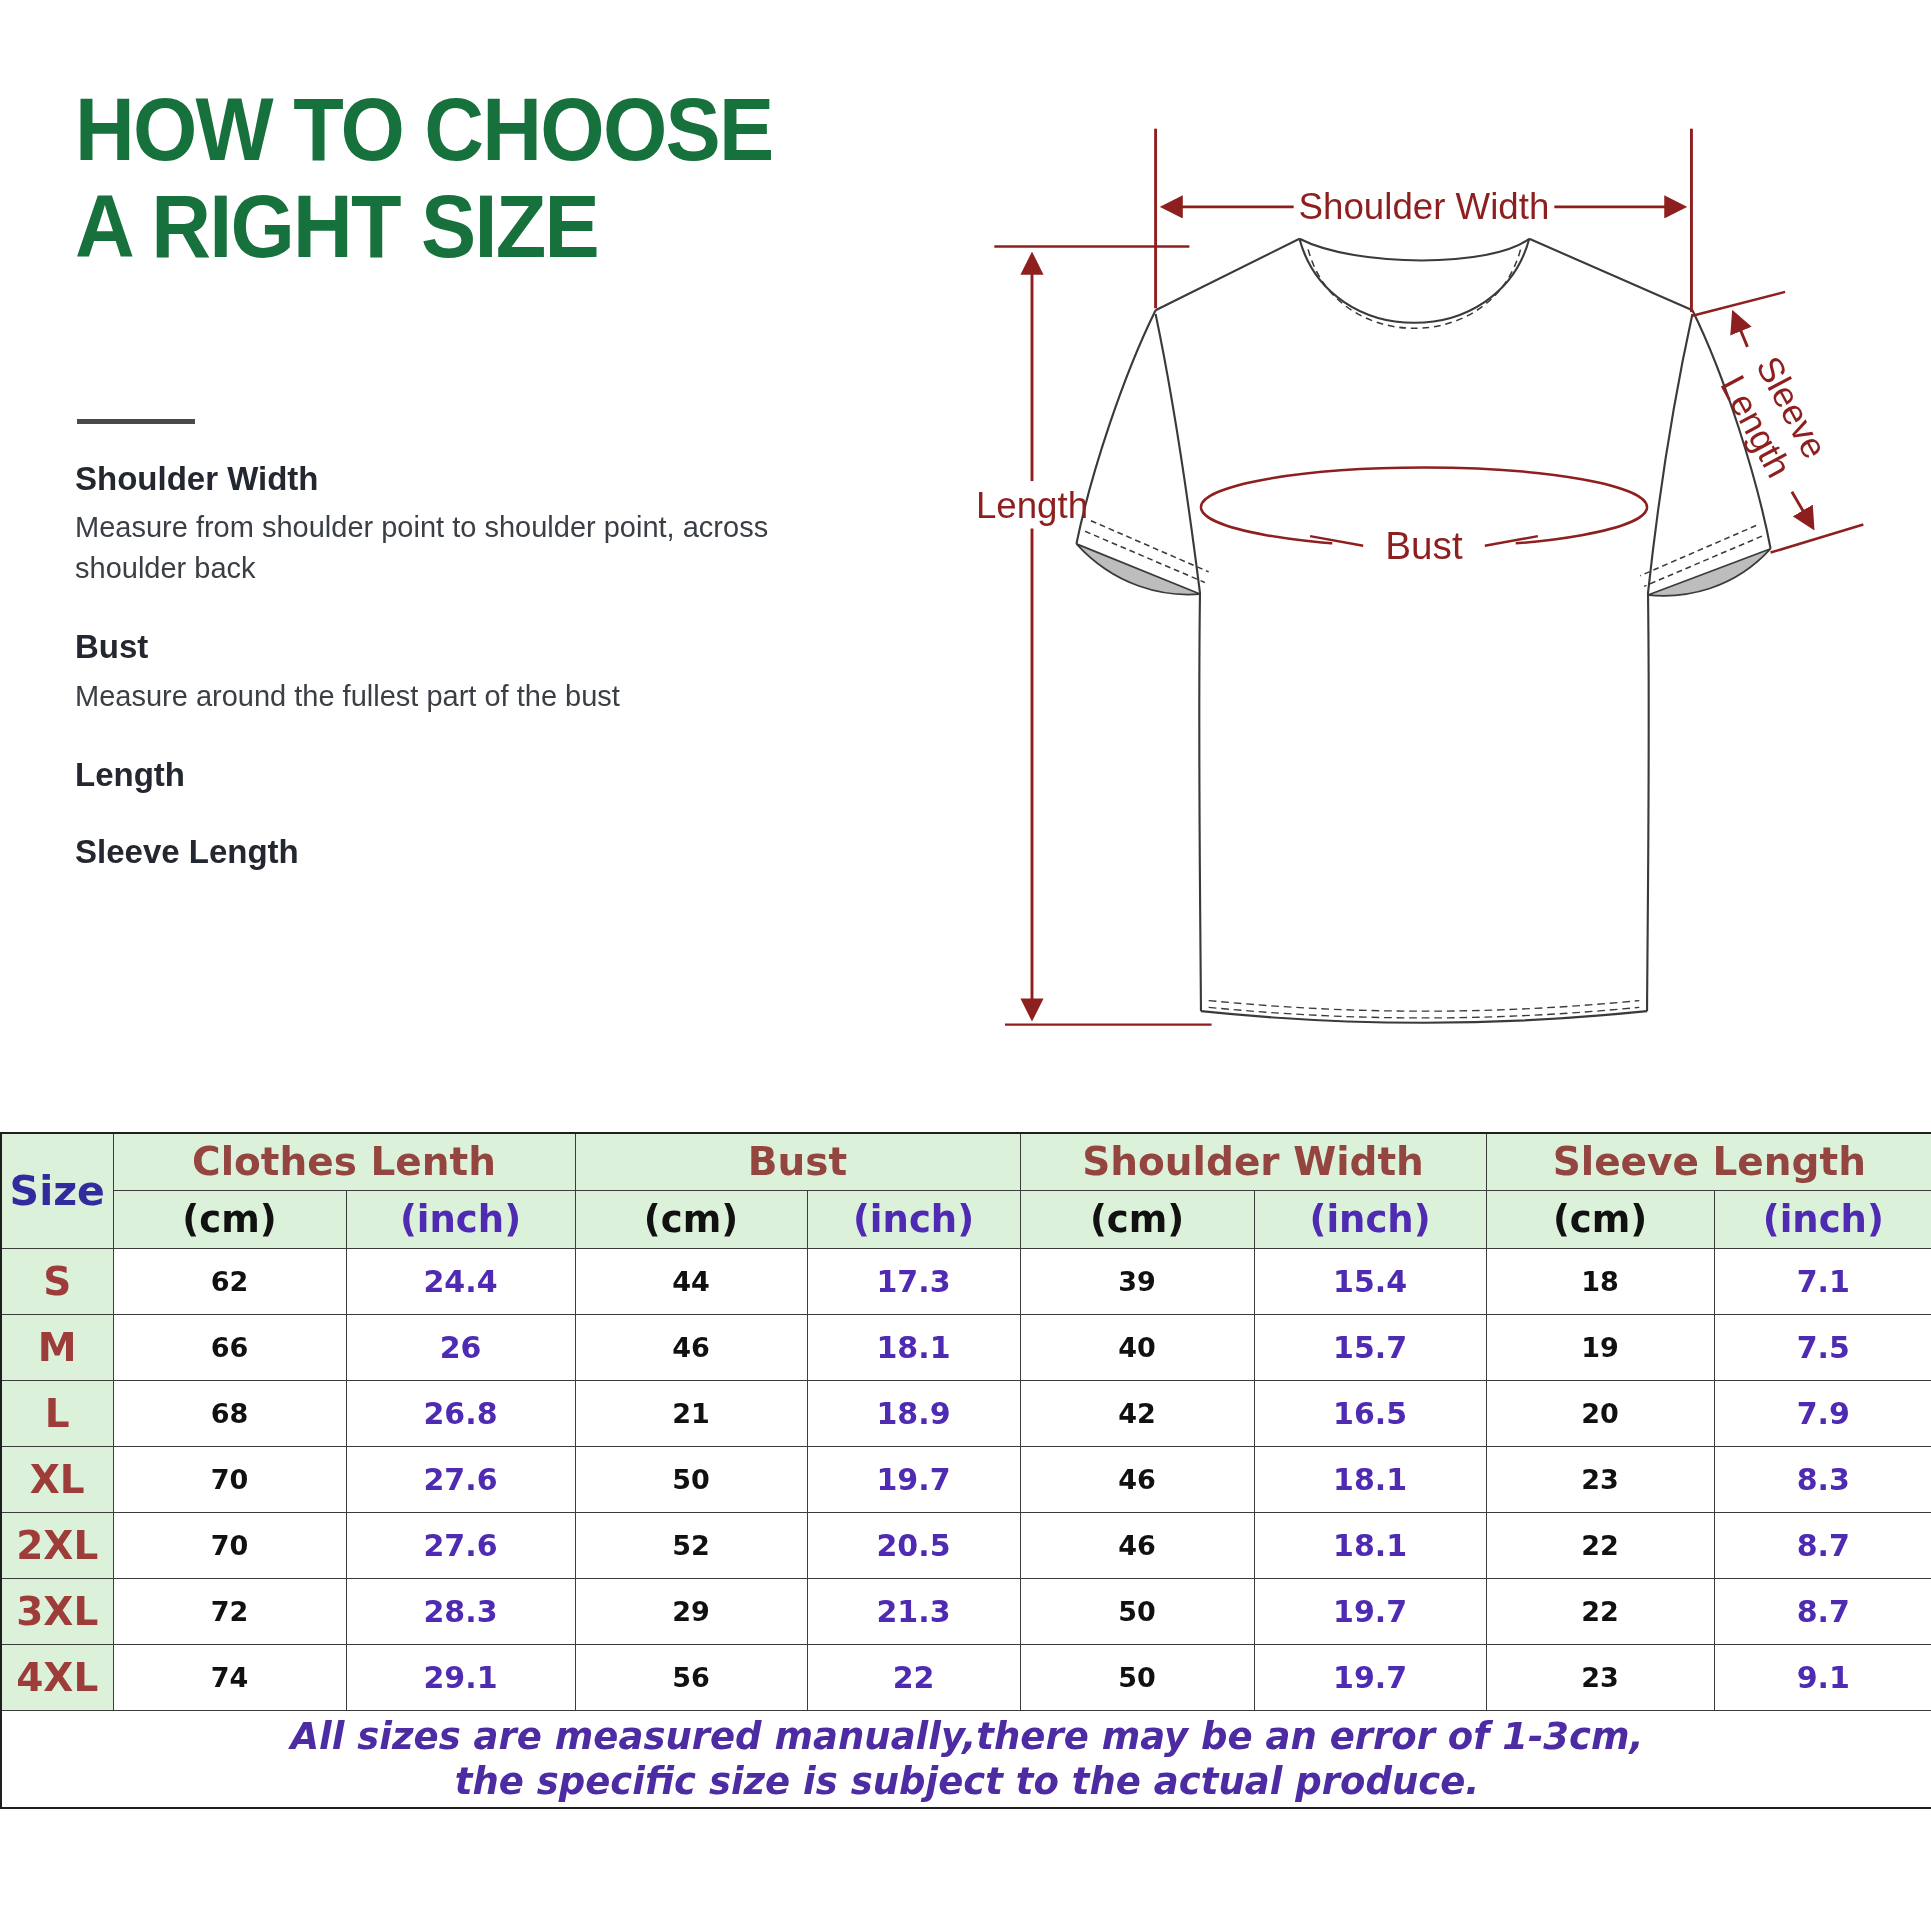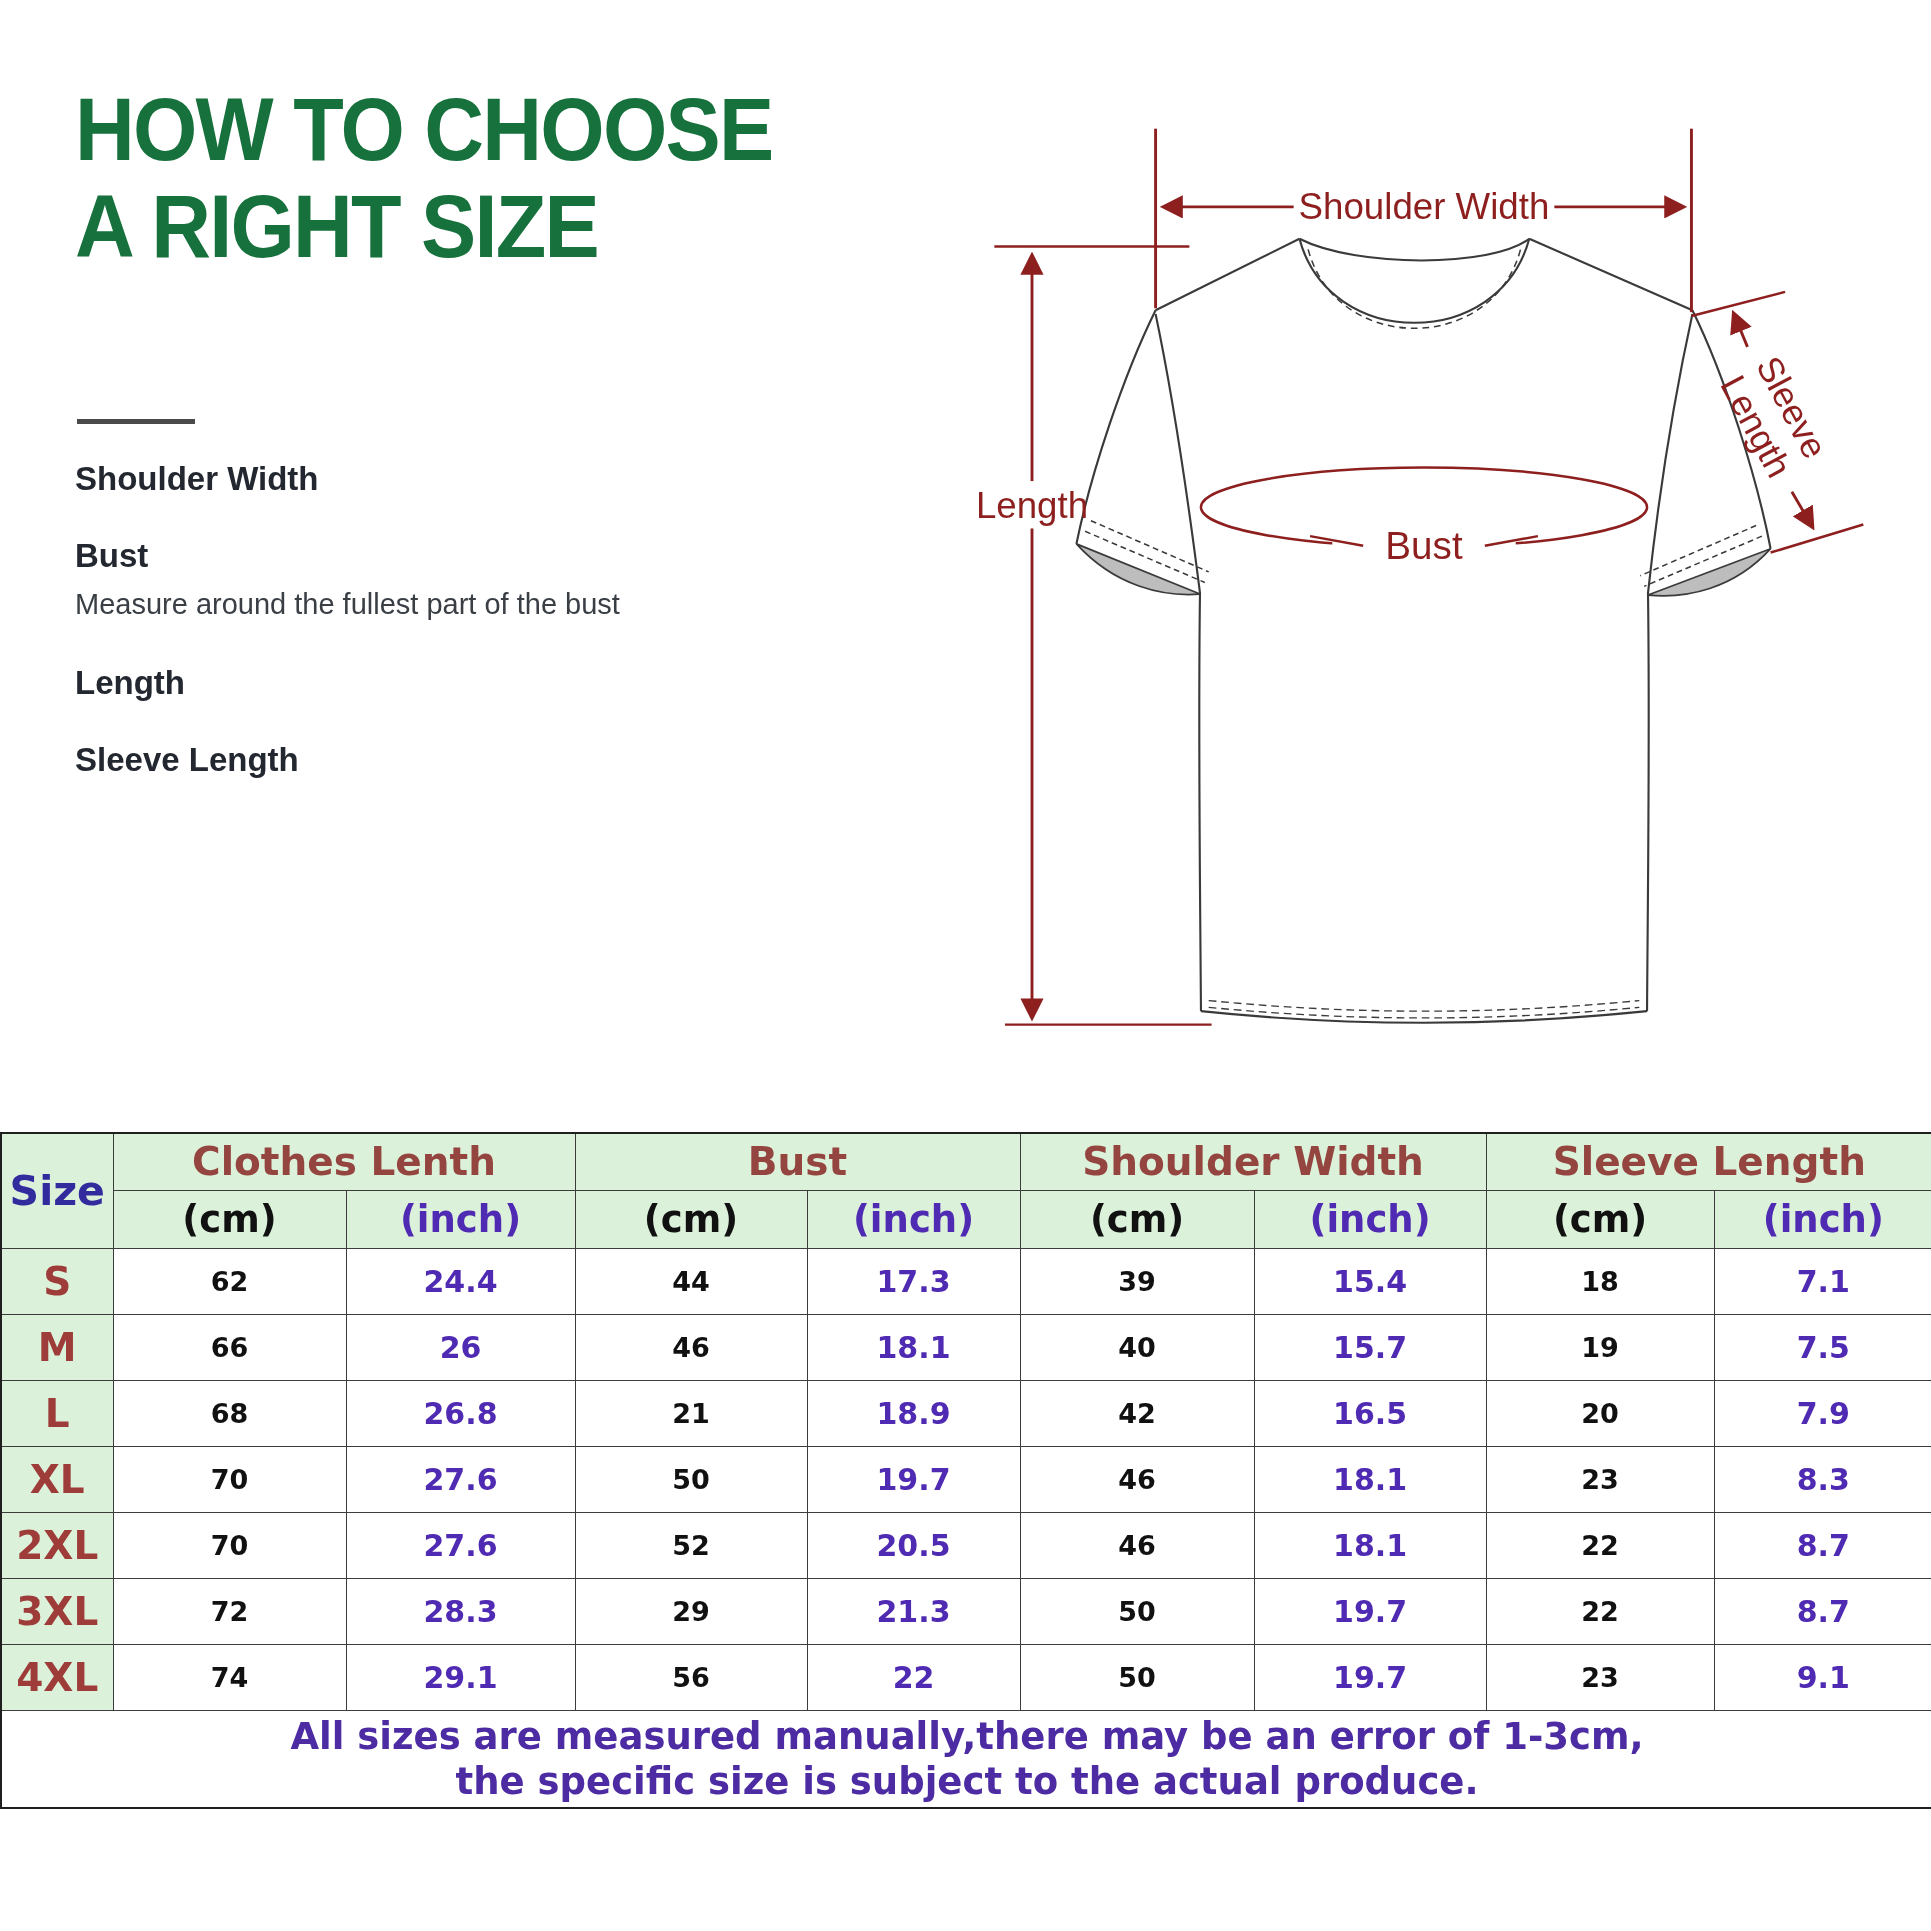--- a/index.html
+++ b/index.html
@@ -52,35 +52,36 @@
     background:var(--table_green);color:var(--size_blue);font-size:41px;
     border-bottom:3.9px solid #222;
   }
   .u-cm,.u-inch{background:var(--table_green);font-size:37px;height:58px;border-bottom:3.9px solid #222;}
   .u-cm{color:var(--cm_black);}
   .u-inch{color:var(--inch_purple);}
   .size-cell{background:var(--table_green);color:var(--size_red);font-size:39px;height:66px;}
   .v-cm{background:#fff;color:var(--cm_black);font-size:27px;}
   .v-inch{background:#fff;color:var(--inch_purple);font-size:30px;}
   .footer-cell{background:#fff;height:98px;padding:7.7px 0 9.7px 0;}
-  .footer-line{font-size:37px;font-weight:700;color:var(--footer_purple);line-height:45px;}
+  .footer-line{font-size:37px;font-weight:700;color:var(--footer_purple);line-height:45px;font-style:italic;}
 </style>
 </head>
 <body>
 
 <h1 class="page-title">
     <span style="display:block">HOW TO CHOOSE</span>
     <span style="display:block">A RIGHT SIZE</span>
   </h1>
 
 <div class="title-rule"></div>
 
 <div class="instructions">
   <div class="instr">
     <h3>Shoulder Width</h3>
+    <p>Measure from shoulder point to shoulder point, across shoulder back</p>
   </div>
   <div class="instr">
     <h3>Bust</h3>
     <p>Measure around the fullest part of the bust</p>
   </div>
   <div class="instr">
     <h3>Length</h3>
   </div>
   <div class="instr">
     <h3>Sleeve Length</h3>

